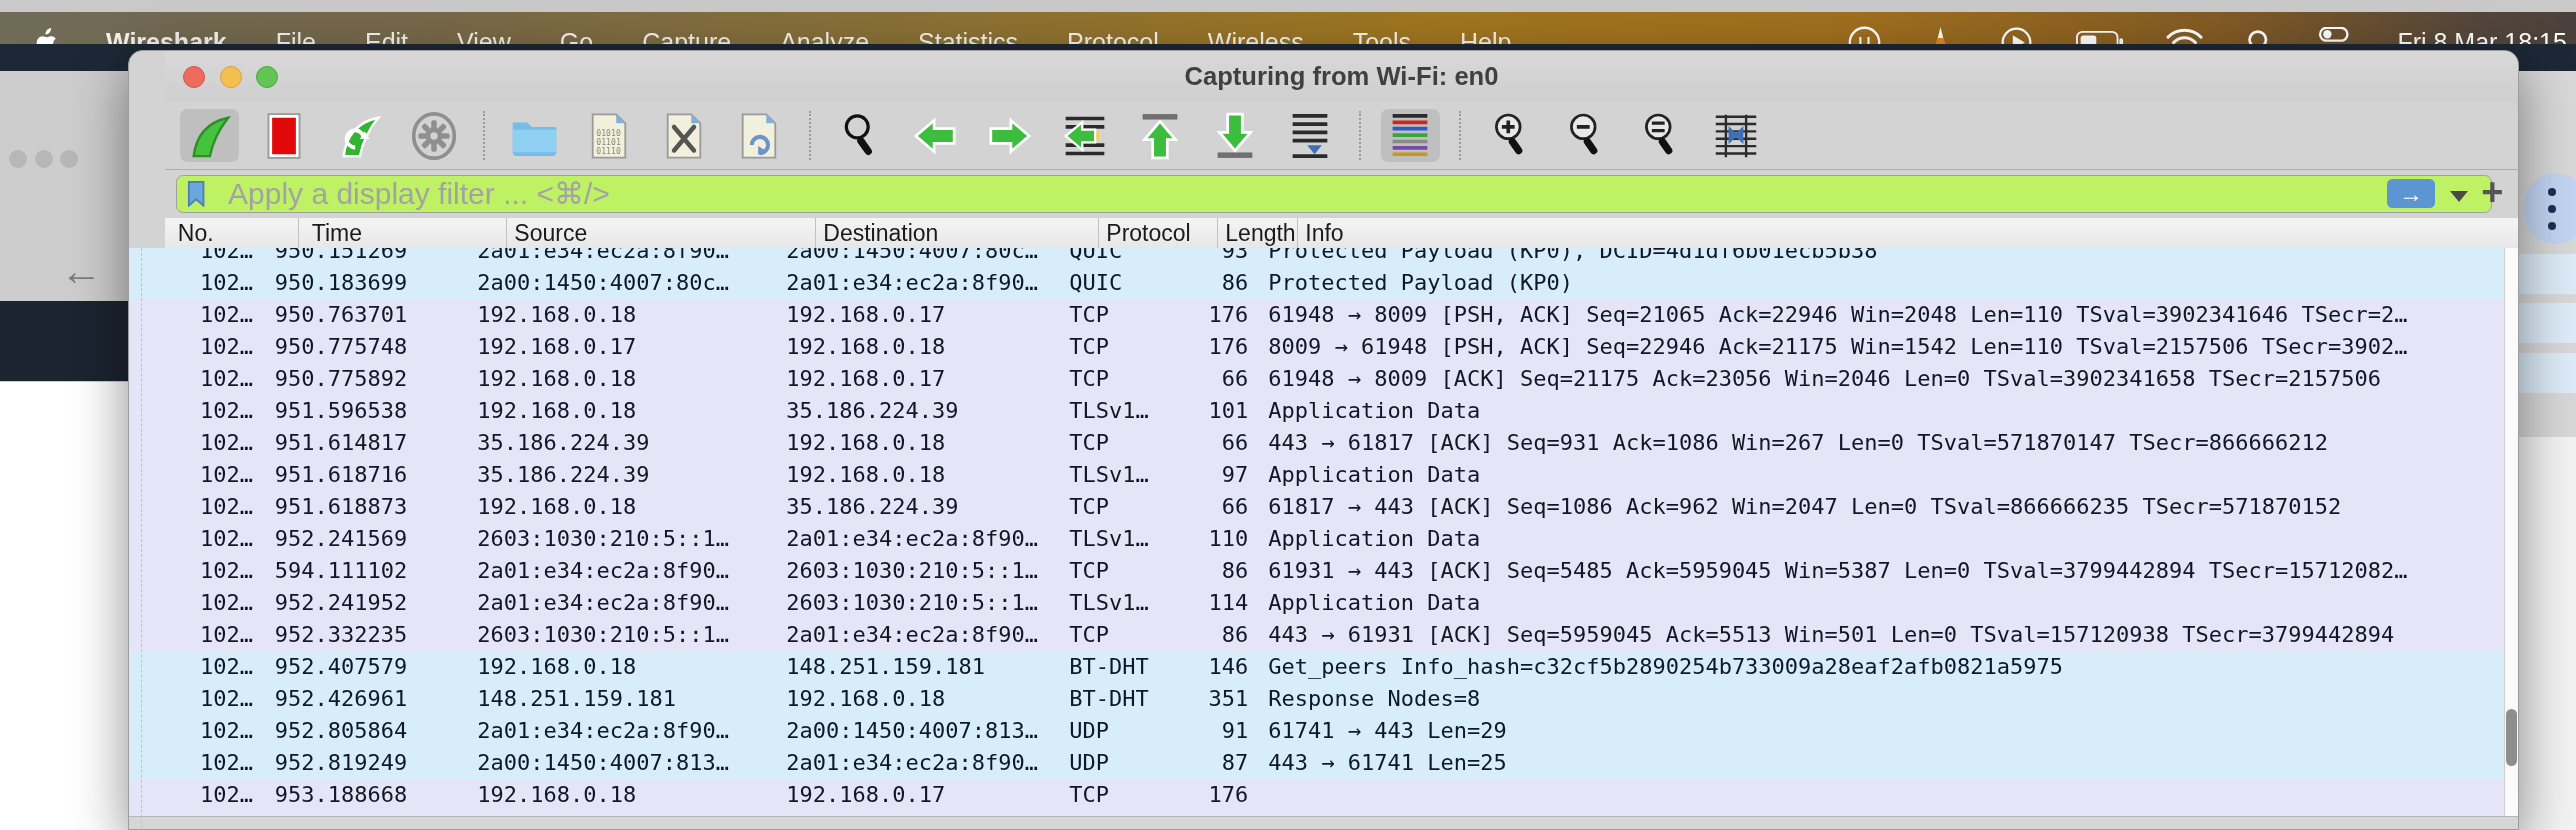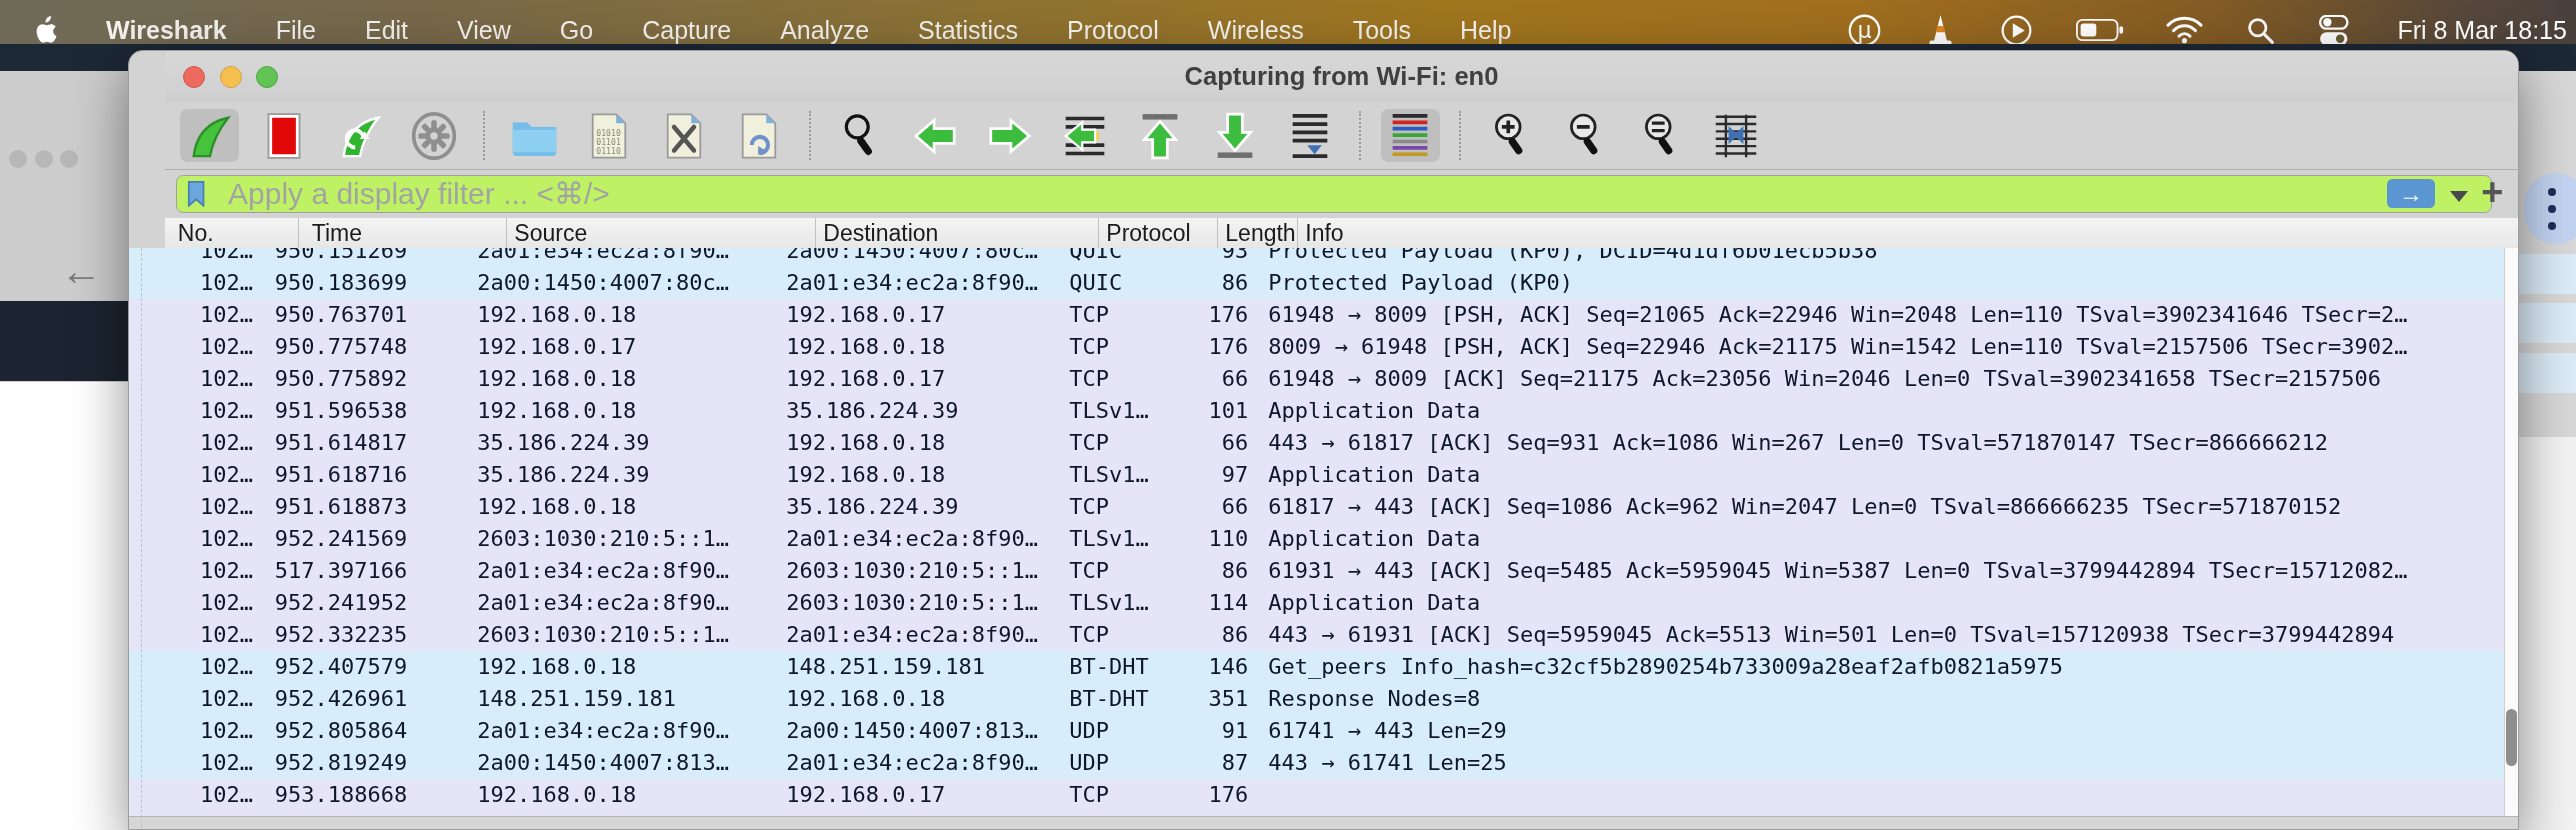--- a/index.html
+++ b/index.html
@@ -1,21 +1,21 @@
 <!DOCTYPE html>
 <html style="font-size:14.6px"><head>
 <meta charset="utf-8">
 <style>
   * { margin:0; padding:0; box-sizing:border-box; }
   html,body { width:2576px; height:830px; overflow:hidden; background:#c9c9c9;
     font-family:"Liberation Sans", sans-serif; }
   #canvas { position:relative; width:2576px; height:830px; }
 
   
-  .menubar { position:absolute; left:0; top:0; width:2576px; height:60px;
+  .menubar { position:absolute; left:0; top:12px; width:2576px; height:60px;
     background:linear-gradient(90deg,#6f6b58 0%,#77684a 16%,#8a7135 36%,#a0761f 56%,#a06f1e 72%,#835b24 86%,#55473b 96%,#4a403c 100%);
     display:flex; align-items:center; color:#fff; }
   .menubar-left { display:flex; align-items:center; gap:49px; padding-left:33px; }
   .menu-item { font-size:25px; color:#f5f3ef; white-space:nowrap; }
   .menu-item.appname { font-weight:bold; }
   .apple { width:24px; height:29px; display:block; }
   .menubar-right { margin-left:auto; display:flex; align-items:center; gap:42px; padding-right:9.1px; }
   .statusicon { display:flex; align-items:center; justify-content:center; }
   .clock { font-size:25px; color:#fff; white-space:nowrap; }
 
@@ -494,21 +494,21 @@
             <div class="cell c0">102…</div>
             <div class="cell c1">952.241569</div>
             <div class="cell c2">2603:1030:210:5::1…</div>
             <div class="cell c3">2a01:e34:ec2a:8f90…</div>
             <div class="cell c4">TLSv1…</div>
             <div class="cell c5">110</div>
             <div class="cell c6">Application Data</div>
           </div>
           <div class="prow grid purple">
             <div class="cell c0">102…</div>
-            <div class="cell c1">517.397166</div>
+            <div class="cell c1">594.111102</div>
             <div class="cell c2">2a01:e34:ec2a:8f90…</div>
             <div class="cell c3">2603:1030:210:5::1…</div>
             <div class="cell c4">TCP</div>
             <div class="cell c5">86</div>
             <div class="cell c6">61931 → 443 [ACK] Seq=5485 Ack=5959045 Win=5387 Len=0 TSval=3799442894 TSecr=15712082…</div>
           </div>
           <div class="prow grid purple">
             <div class="cell c0">102…</div>
             <div class="cell c1">952.241952</div>
             <div class="cell c2">2a01:e34:ec2a:8f90…</div>

